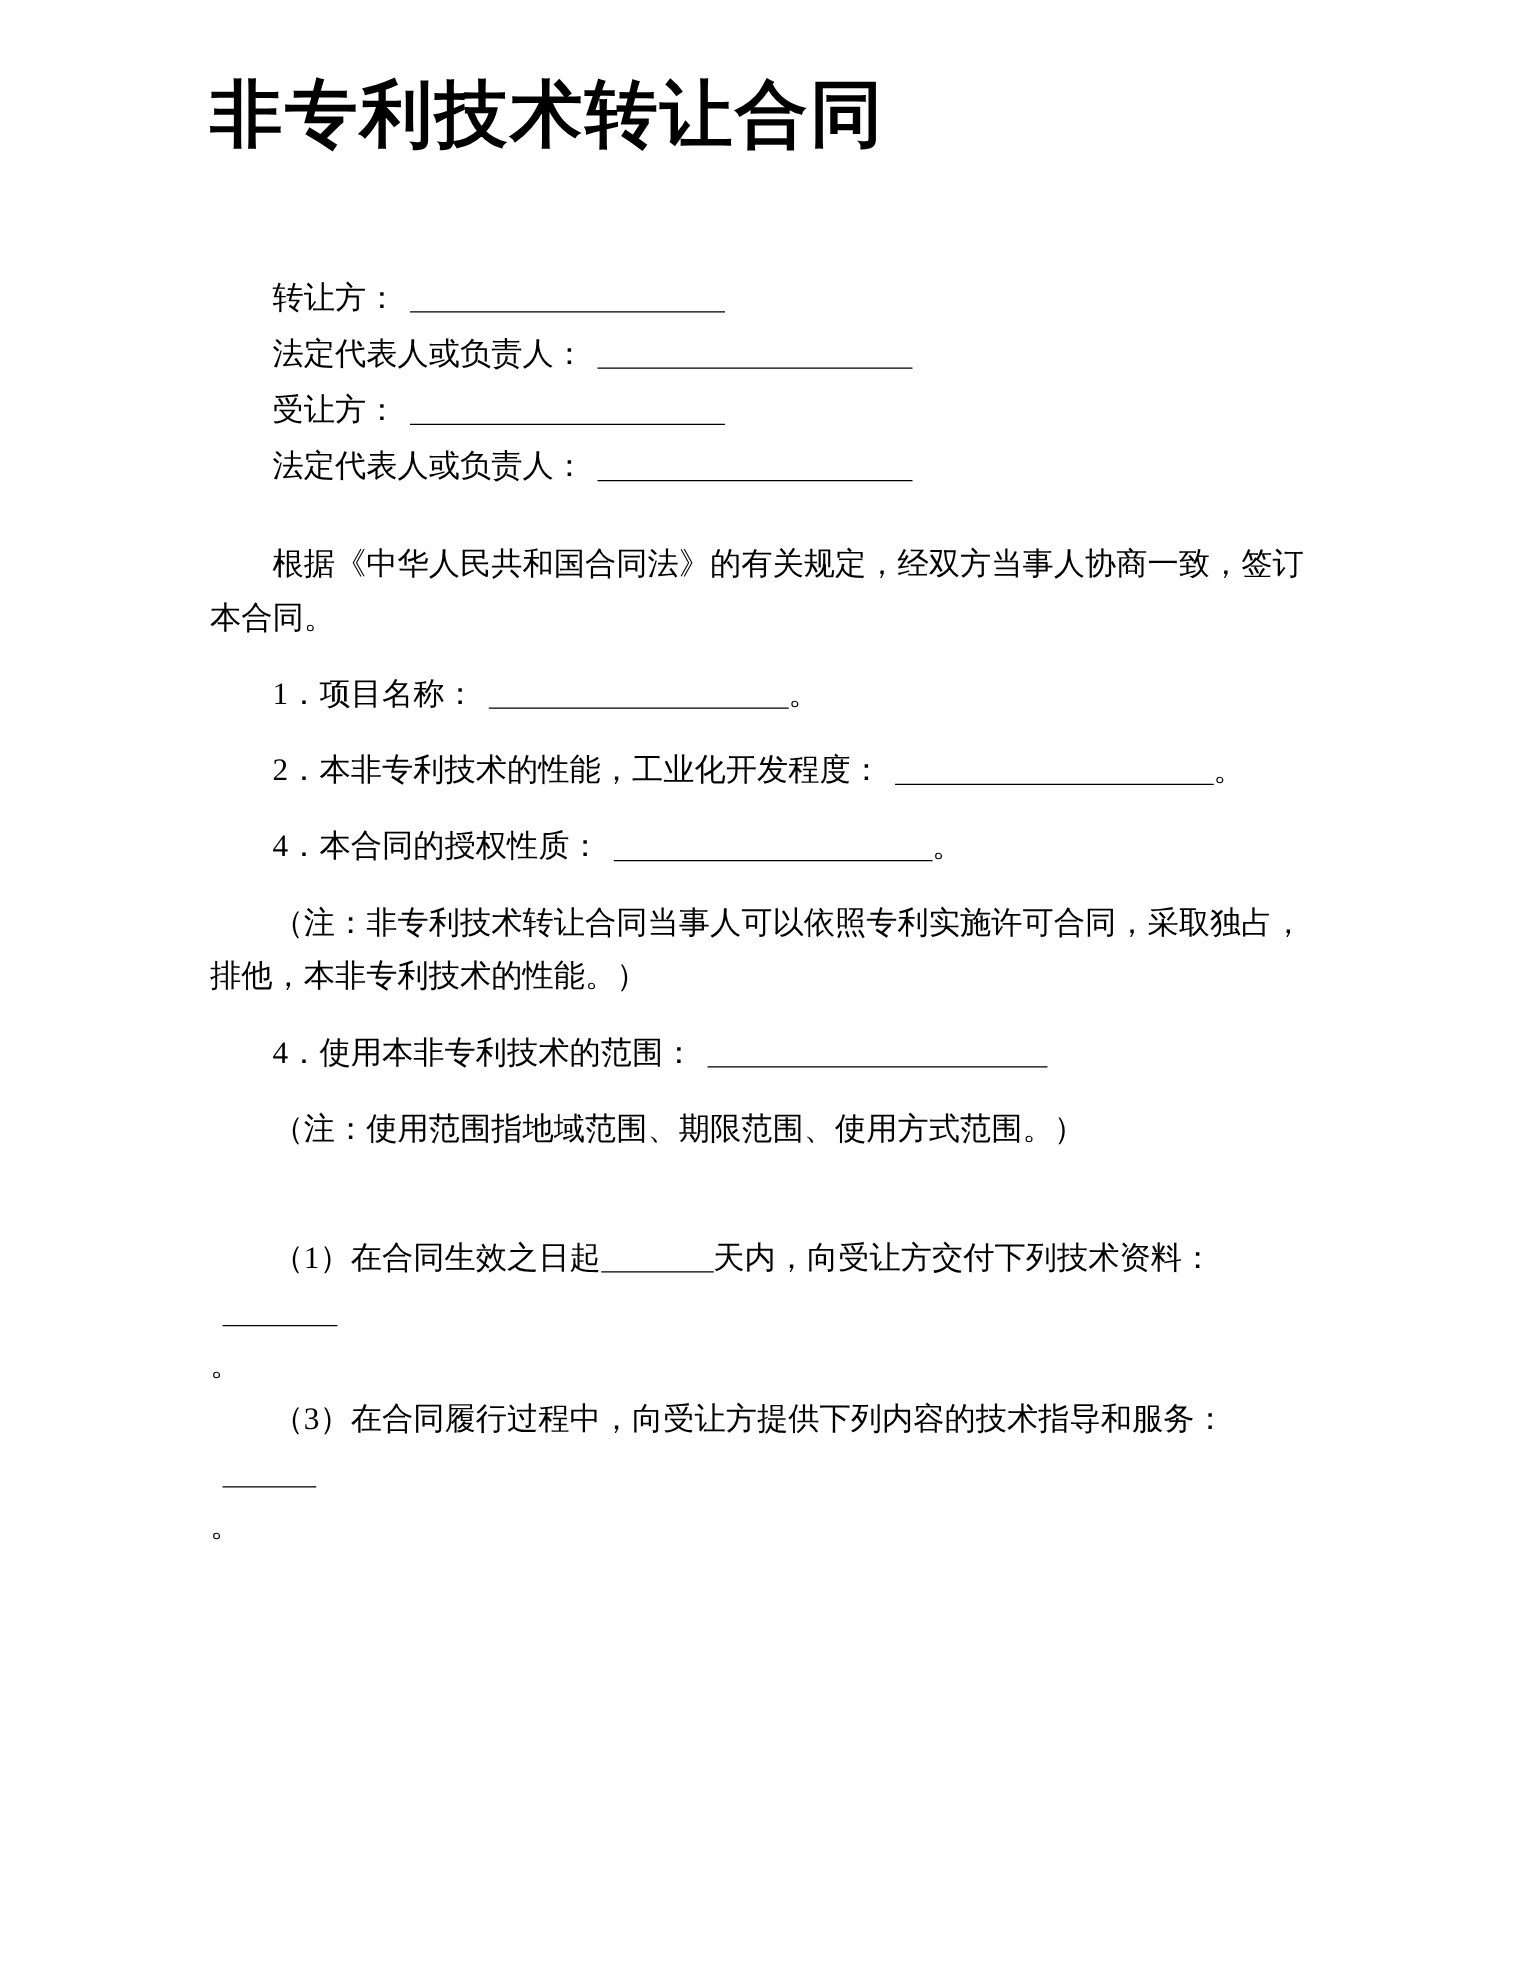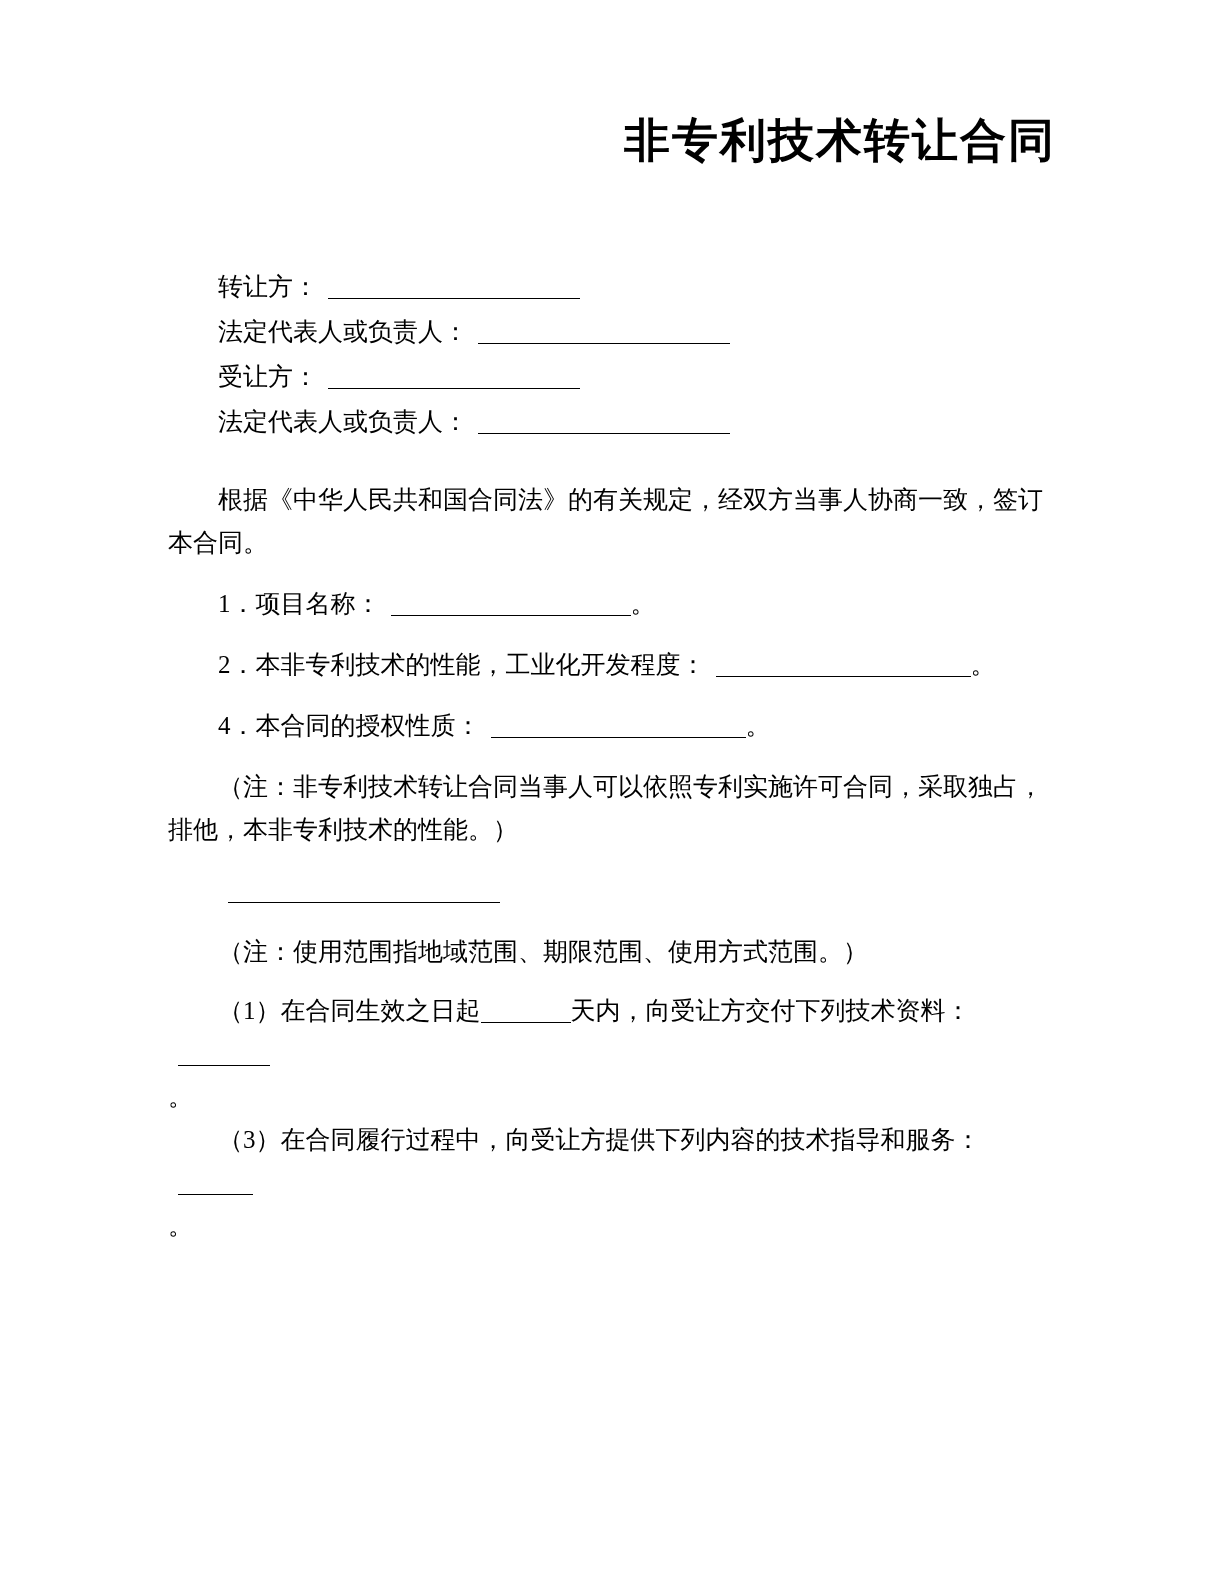--- a/index.html
+++ b/index.html
@@ -14,25 +14,25 @@
     box-sizing: border-box;
     background: #ffffff;
     color: #000000;
     padding: 0 168px;
     overflow: hidden;
     font-family: "Liberation Serif", "DejaVu Serif", serif;
     font-size: 25px;
   }
   .doc-title {
     margin: 0;
-    padding-top: 112px;
-    text-align: right;
+    padding-top: 64px;
+    text-align: left;
     font-family: "Liberation Sans", "DejaVu Sans", sans-serif;
     font-weight: bold;
-    font-size: 46px;
+    font-size: 58px;
     line-height: 56px;
     letter-spacing: 2px;
   }
   .party-block {
     margin-top: 96px;
   }
   .party-line {
     line-height: 45px;
     padding-left: 50px;
   }
@@ -43,21 +43,21 @@
   .indent {
     text-indent: 50px;
   }
   .preamble {
     margin-top: 34px;
   }
   .item {
     margin-top: 18px;
   }
   .sub-block {
-    margin-top: 16px;
+    margin-top: 60px;
   }
   
   .blank {
     display: inline-block;
     height: 1px;
     background: #000000;
     vertical-align: baseline;
     position: relative;
     top: 4px;
   }
@@ -103,21 +103,21 @@
     <span>2．本非专利技术的性能，工业化开发程度：</span><span class="blank bw-i2 sp"></span><span>。</span>
   </p>
 
   <p class="para indent item">
     <span>4．本合同的授权性质：</span><span class="blank bw-i3 sp"></span><span>。</span>
   </p>
 
   <p class="para indent item">（注：非专利技术转让合同当事人可以依照专利实施许可合同，采取独占，排他，本非专利技术的性能。）</p>
 
   <p class="para indent item">
-    <span class="blank bw-i4 sp"></span>
+    <span>4．使用本非专利技术的范围：</span><span class="blank bw-i4 sp"></span>
   </p>
 
   <p class="para indent item">（注：使用范围指地域范围、期限范围、使用方式范围。）</p>
 
 
   <div class="sub-block">
     <p class="para indent">
       <span>（1）在合同生效之日起</span><span class="blank bw-s1a"></span><span>天内，向受让方交付下列技术资料：</span><span class="blank bw-s1b sp"></span>
     </p>
     <p class="para">。</p>

